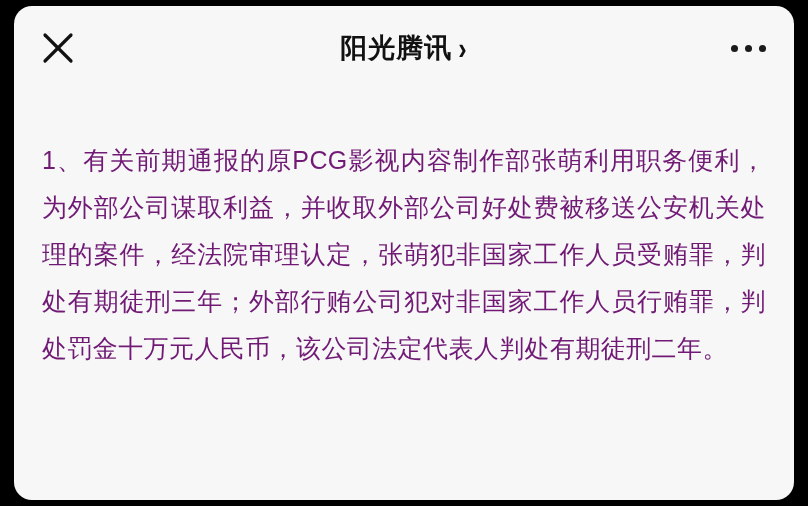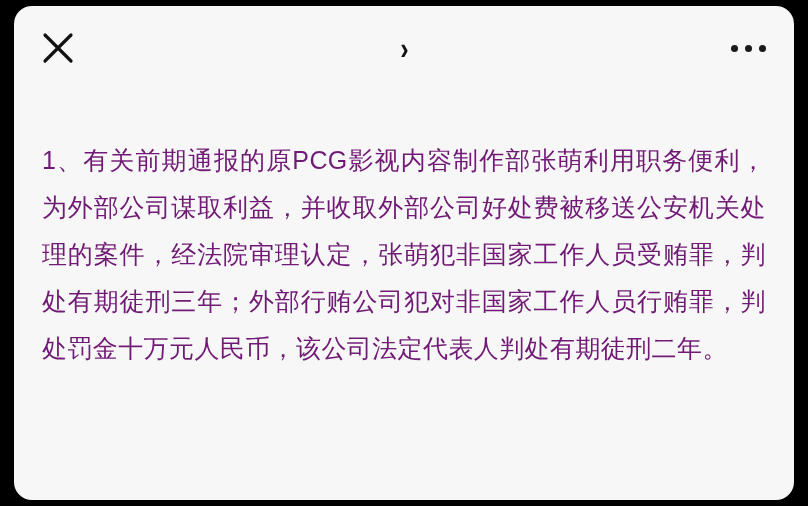--- a/index.html
+++ b/index.html
@@ -104,20 +104,21 @@
     <div class="nav-close">
       <span>
         <svg width="34" height="34" viewBox="0 0 34 34" aria-hidden="true">
           <line x1="4" y1="4" x2="30" y2="30" stroke="#111111" stroke-width="3.2" stroke-linecap="round"></line>
           <line x1="30" y1="4" x2="4" y2="30" stroke="#111111" stroke-width="3.2" stroke-linecap="round"></line>
         </svg>
       </span>
     </div>
 
     <div class="nav-title">
+      <span>阳光腾讯</span>
       <span class="nav-title-chevron">›</span>
     </div>
 
     <div class="nav-more">
       <span class="dot"></span>
       <span class="dot"></span>
       <span class="dot"></span>
     </div>
 
   </div>

